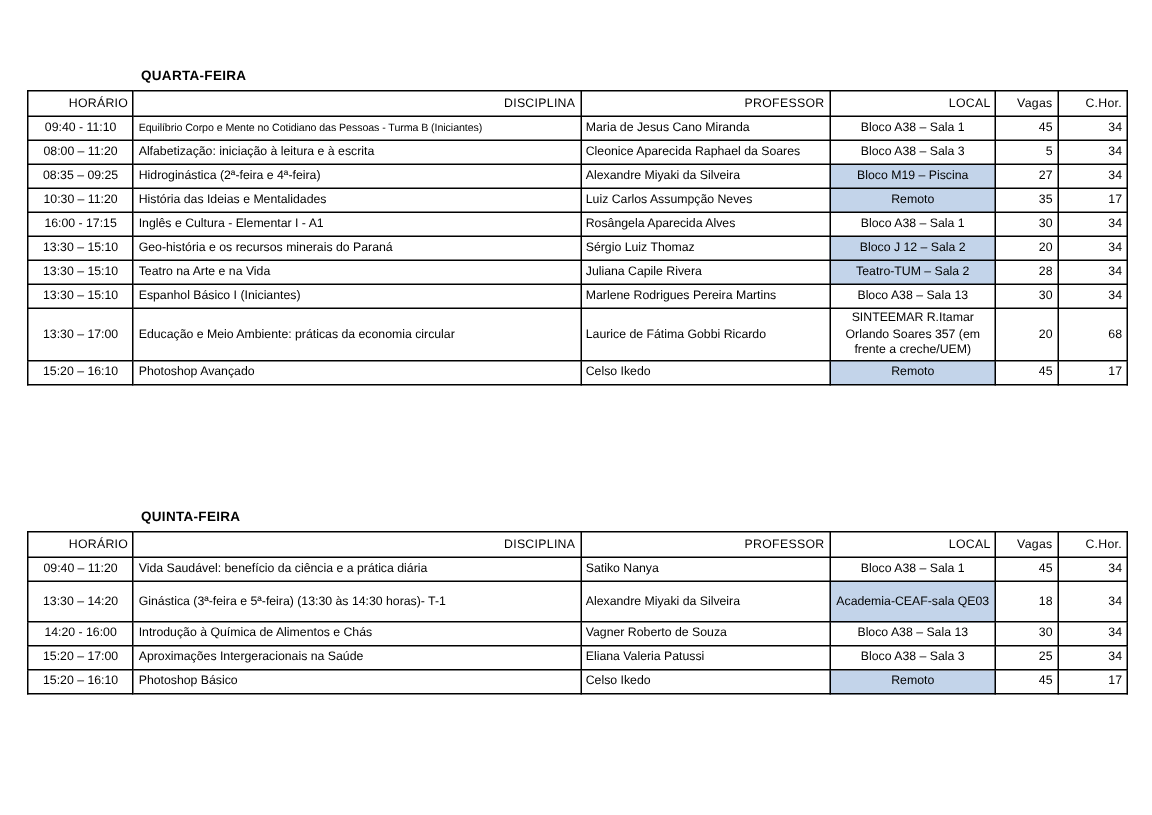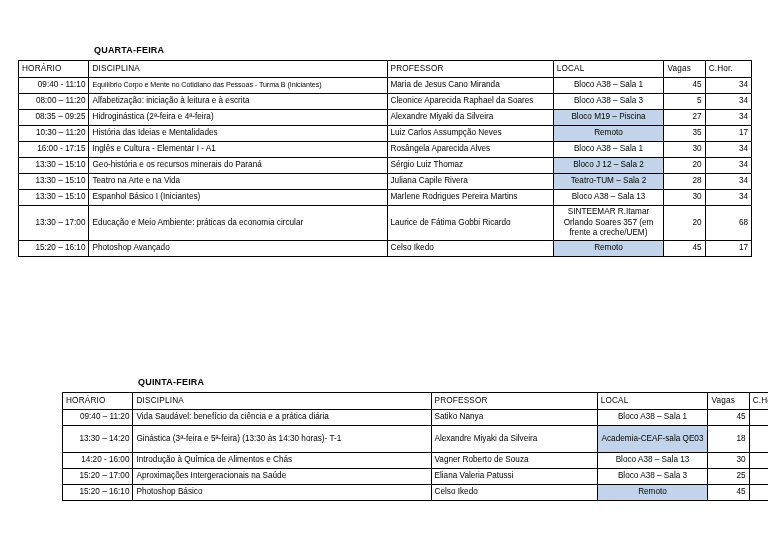--- a/index.html
+++ b/index.html
@@ -16,21 +16,21 @@
   }
   .page {
     position: relative;
     width: 768px;
     height: 543px;
     box-sizing: border-box;
     padding: 0;
   }
   .day-block { position: absolute; left: 0; right: 0; }
   #block-quarta { top: 44px; }
-  #block-quinta { top: 376px; padding-left: 44px; }
+  #block-quinta { top: 338px; }
 
   .day-label {
     font-size: 9px;
     font-weight: bold;
     letter-spacing: 0.2px;
     margin-left: 94px;
     margin-bottom: 4px;
     line-height: 12px;
     color: #000;
   }
@@ -46,36 +46,36 @@
     border: 1px solid #000000;
     padding: 1px 3px;
     font-size: 8.2px;
     line-height: 10.5px;
     vertical-align: middle;
     box-sizing: border-box;
     font-weight: normal;
   }
   thead th {
     font-weight: bold;
-    text-align: left;
+    text-align: right;
     font-size: 9px;
     height: 17px;
     letter-spacing: 0.2px;
   }
 
   
   col.c-horario  { width: 70px; }
   col.c-disc     { width: 296px; }
   col.c-prof     { width: 165px; }
   col.c-local    { width: 110px; }
   col.c-vagas    { width: 41px; }
   col.c-chor     { width: 46px; }
 
   td.horario {
-    text-align: right;
+    text-align: center;
     font-weight: bold;
     font-size: 8.4px;
     white-space: nowrap;
   }
   td.disciplina {
     text-align: left;
     font-weight: bold;
     font-size: 8.6px;
     padding-left: 5px;
   }

